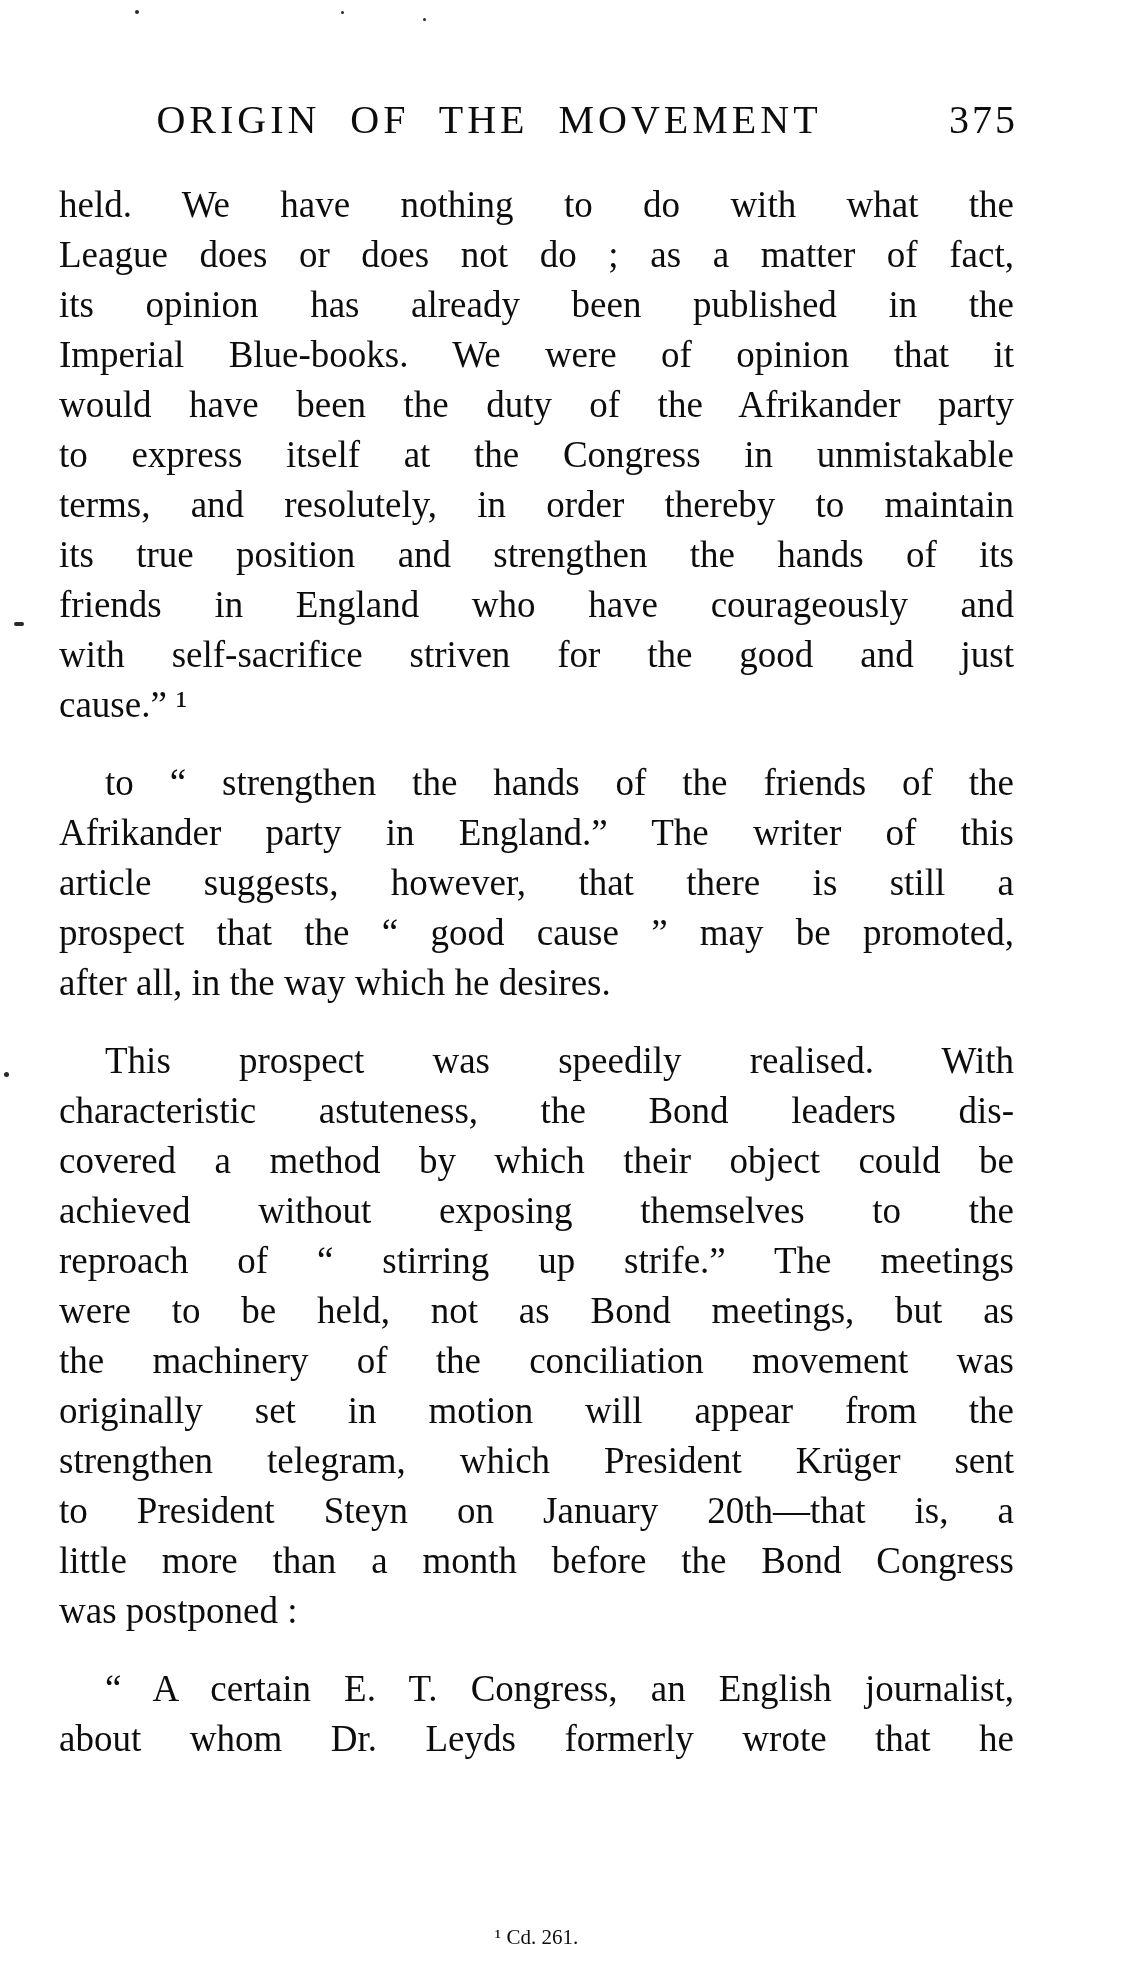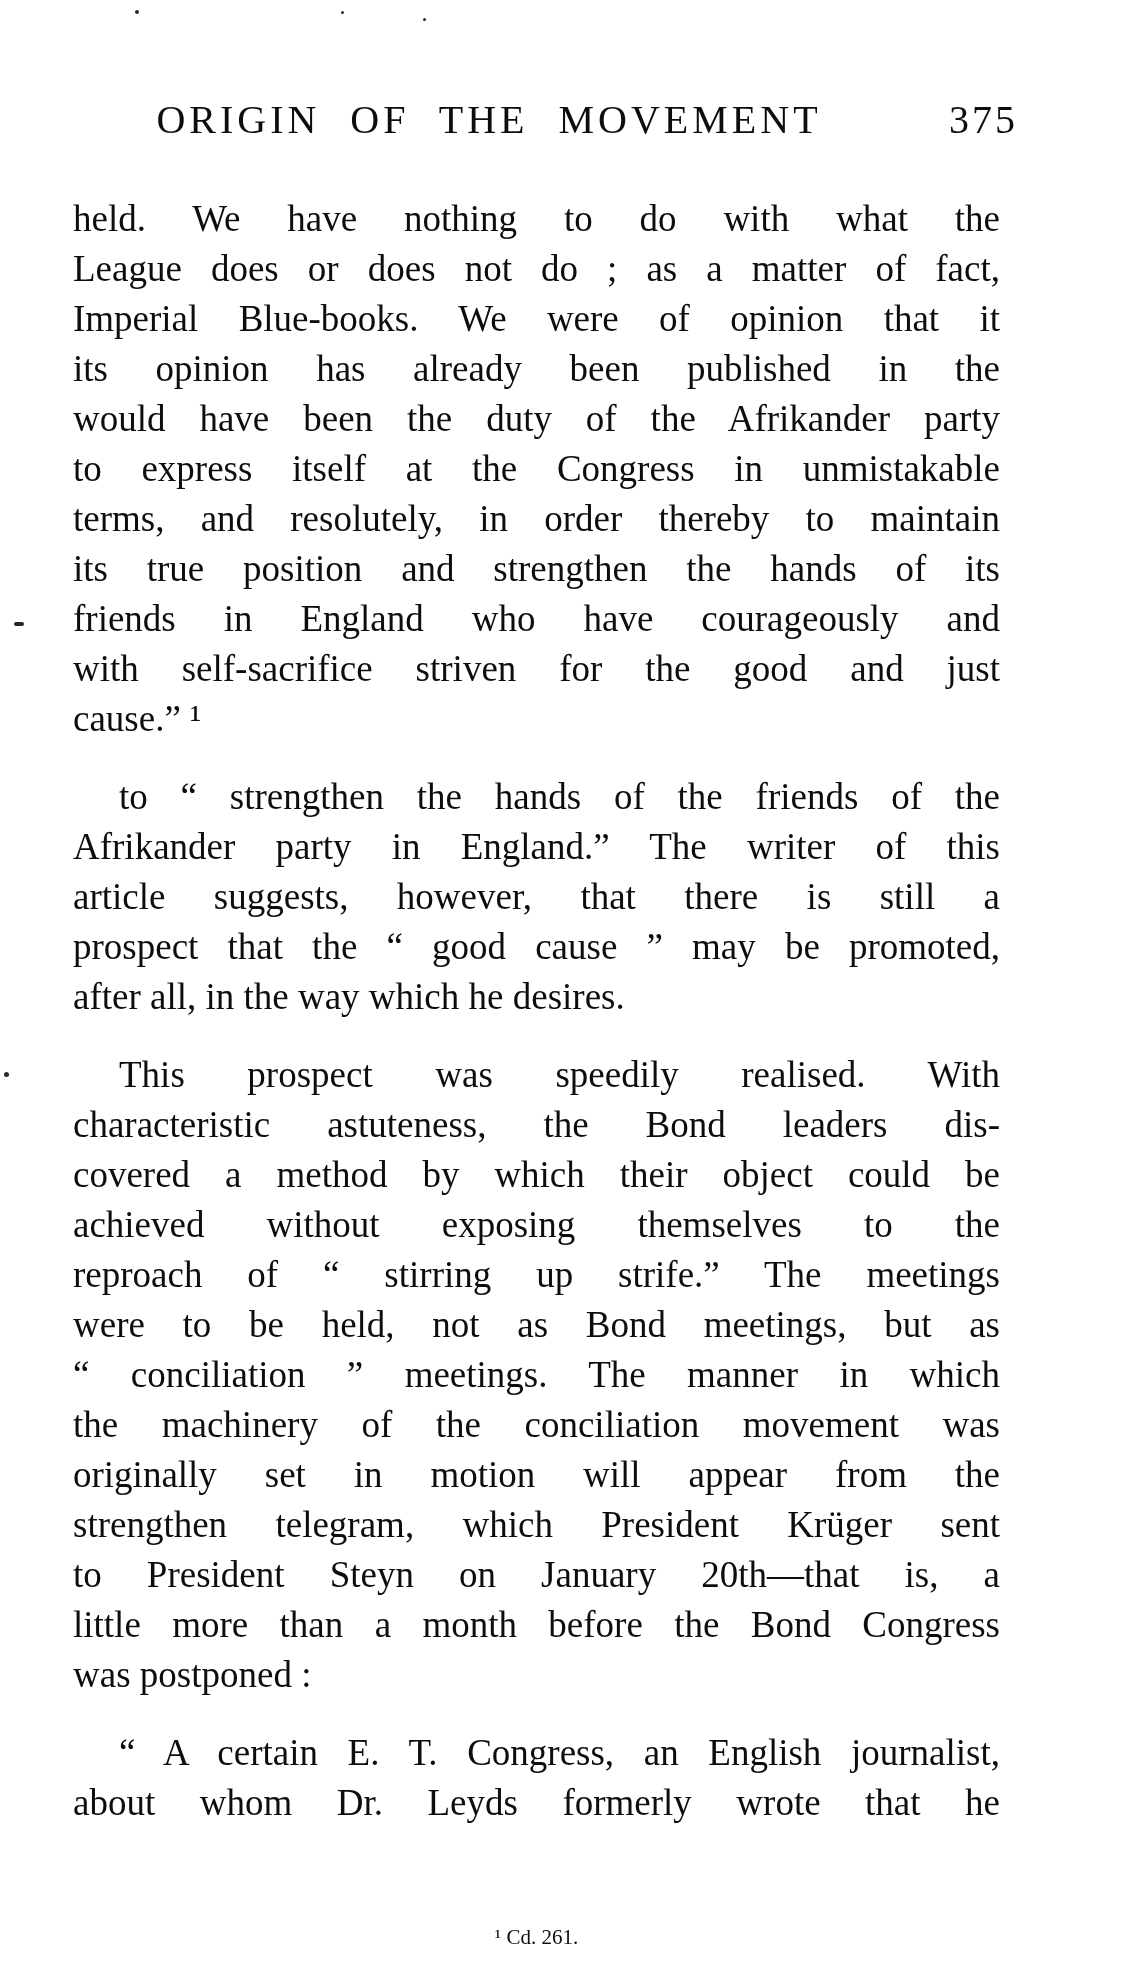--- a/index.html
+++ b/index.html
@@ -43,21 +43,21 @@
     text-align: right;
   }
   .page-body {
     position: absolute;
     top: 176px;
     left: 55px;
     width: 963px;
     font-size: 37px;
     line-height: 50px;
   }
-  .paragraph { margin: 18px; }
+  .paragraph { margin: 4px; }
   .paragraph + .paragraph { margin-top: 28px; }
   .paragraph.indent .line:first-child { text-indent: 46px; }
   .line {
     text-align: justify;
     text-align-last: justify;
     white-space: normal;
   }
   .line.last {
     text-align-last: left;
   }
@@ -89,22 +89,22 @@
 
   <div class="running-head">
     <span class="rh-title">ORIGIN OF THE MOVEMENT</span>
     <span class="rh-folio">375</span>
   </div>
 
   <div class="page-body">
       <div class="paragraph">
         <div class="line">held.  We have nothing to do with what the</div>
         <div class="line">League does or does not do ; as a matter of fact,</div>
+        <div class="line">its opinion has already been published in the</div>
         <div class="line">Imperial Blue-books.  We were of opinion that it</div>
-        <div class="line">its opinion has already been published in the</div>
         <div class="line">would have been the duty of the Afrikander party</div>
         <div class="line">to express itself at the Congress in unmistakable</div>
         <div class="line">terms, and resolutely, in order thereby to maintain</div>
         <div class="line">its true position and strengthen the hands of its</div>
         <div class="line">friends in England who have courageously and</div>
         <div class="line">with self-sacrifice striven for the good and just</div>
         <div class="line last">cause.” ¹</div>
       </div>
       <div class="paragraph indent">
         <div class="line">to “ strengthen the hands of the friends of the</div>
@@ -113,21 +113,20 @@
         <div class="line">prospect that the “ good cause ” may be promoted,</div>
         <div class="line last">after all, in the way which he desires.</div>
       </div>
       <div class="paragraph indent">
         <div class="line">This prospect was speedily realised.  With</div>
         <div class="line">characteristic astuteness, the Bond leaders dis-</div>
         <div class="line">covered a method by which their object could be</div>
         <div class="line">achieved without exposing themselves to the</div>
         <div class="line">reproach of “ stirring up strife.”  The meetings</div>
         <div class="line">were to be held, not as Bond meetings, but as</div>
-        <div class="line">“ conciliation ” meetings.  The manner in which</div>
         <div class="line">the machinery of the conciliation movement was</div>
         <div class="line">originally set in motion will appear from the</div>
         <div class="line">strengthen telegram, which President Krüger sent</div>
         <div class="line">to President Steyn on January 20th—that is, a</div>
         <div class="line">little more than a month before the Bond Congress</div>
         <div class="line last">was postponed :</div>
       </div>
       <div class="paragraph indent">
         <div class="line">“ A certain E. T. Congress, an English journalist,</div>
         <div class="line">about whom Dr. Leyds formerly wrote that he</div>

